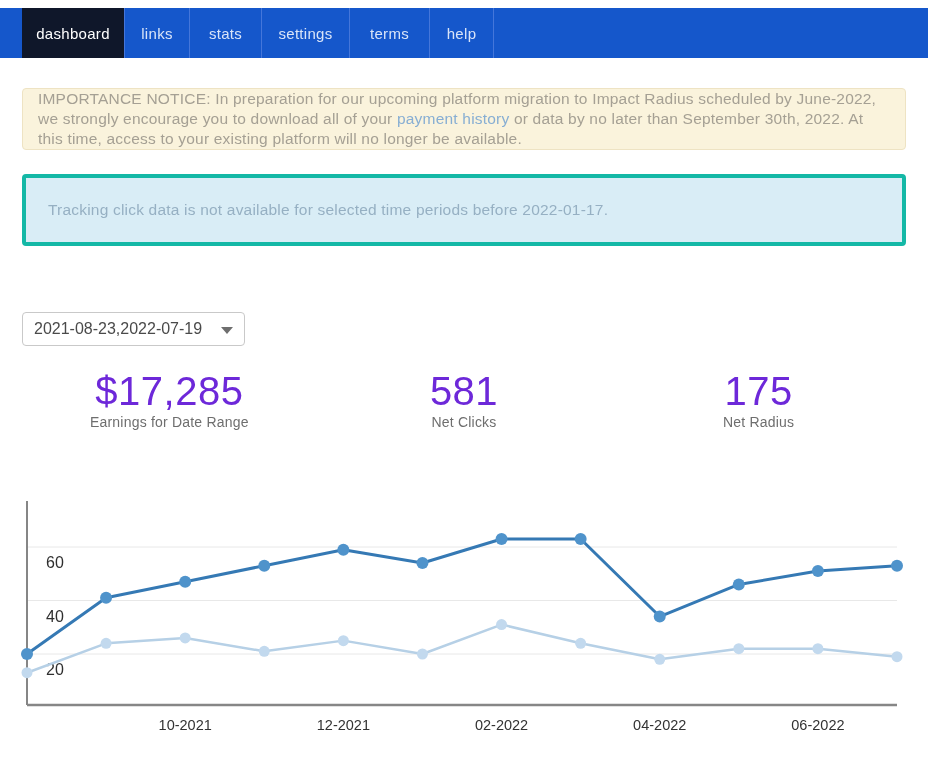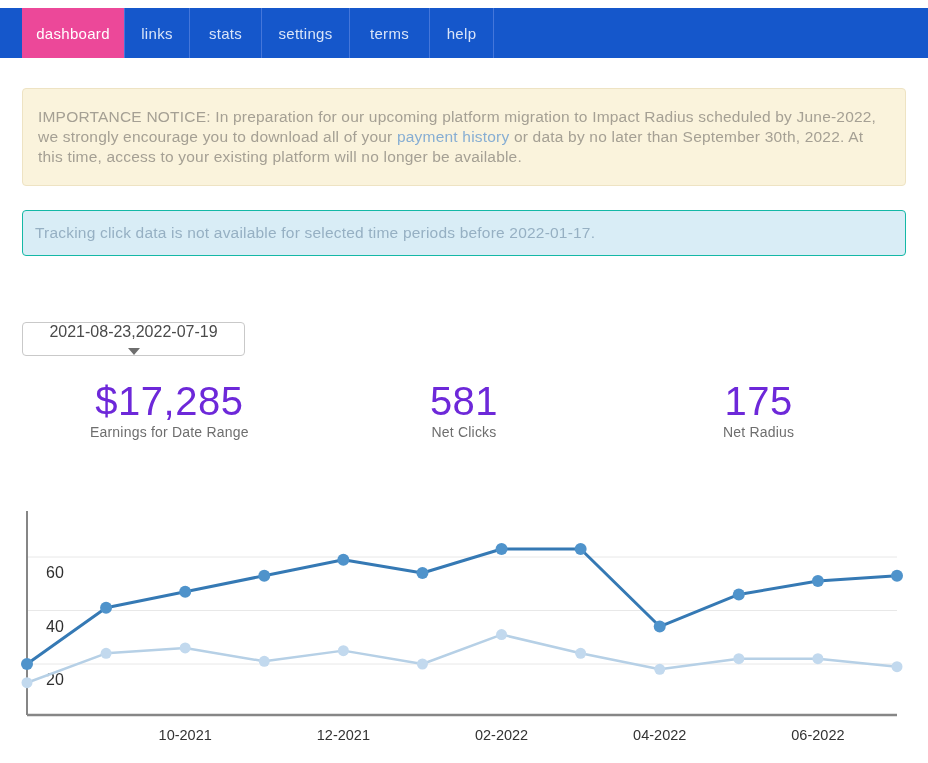--- a/index.html
+++ b/index.html
@@ -9,41 +9,41 @@
     -webkit-font-smoothing:antialiased;
   }
   
   .topbar{margin-top:8px;height:50px;background:#1557cb;display:flex;align-items:stretch;}
   .topbar-spacer{width:22px;}
   .nav-tab{
     display:flex;align-items:center;justify-content:center;
     color:#d9e4f8;font-size:15px;letter-spacing:.3px;
     border-right:1px solid #4476da;cursor:pointer;white-space:nowrap;
   }
-  .nav-tab.active{background:#ec4899;color:#ffffff;}
+  .nav-tab.active{background:#0f172a;color:#ffffff;}
   .w-dashboard{width:102px}.w-stats{width:71px}.w-links{width:64px}
   .w-settings{width:87px}.w-terms{width:79px}.w-help{width:63px}
   
   .container{padding:0 22px;}
   .notice{border-radius:4px;font-size:15.5px;letter-spacing:.2px;}
   .notice-migration{
-    margin-top:30px;padding:18px 15px;line-height:20px;
+    margin-top:30px;padding:0 15px;line-height:20px;
     background:#faf3dc;border:1px solid #eee3c3;color:#a5a094;
   }
   .notice-link{color:#87aed3;cursor:pointer;}
   .notice-tracking{
-    margin-top:24px;padding:12px;line-height:20px;
-    background:#d9edf6;border:1px solid #14b8a6;color:#96b0c3;
+    margin-top:24px;padding:22px;line-height:20px;
+    background:#d9edf6;border:4px solid #14b8a6;color:#96b0c3;
   }
   
   .date-select{
     margin-top:66px;width:199px;height:32px;background:#fff;
     border:1px solid #c9c9c9;border-radius:4px;
     display:flex;align-items:center;justify-content:space-between;
-    padding:0 11px;cursor:pointer;flex-direction:column;
+    padding:0 11px;cursor:pointer;
   }
   .date-select-value{font-size:16px;color:#4a4a4a;}
   .caret-down{
     width:0;height:0;margin-top:2px;
     border-left:6px solid transparent;border-right:6px solid transparent;
     border-top:7px solid #6e6e6e;
   }
   
   .stats-row{display:flex;margin-top:23px;}
   .stat{flex:1;text-align:center;}

